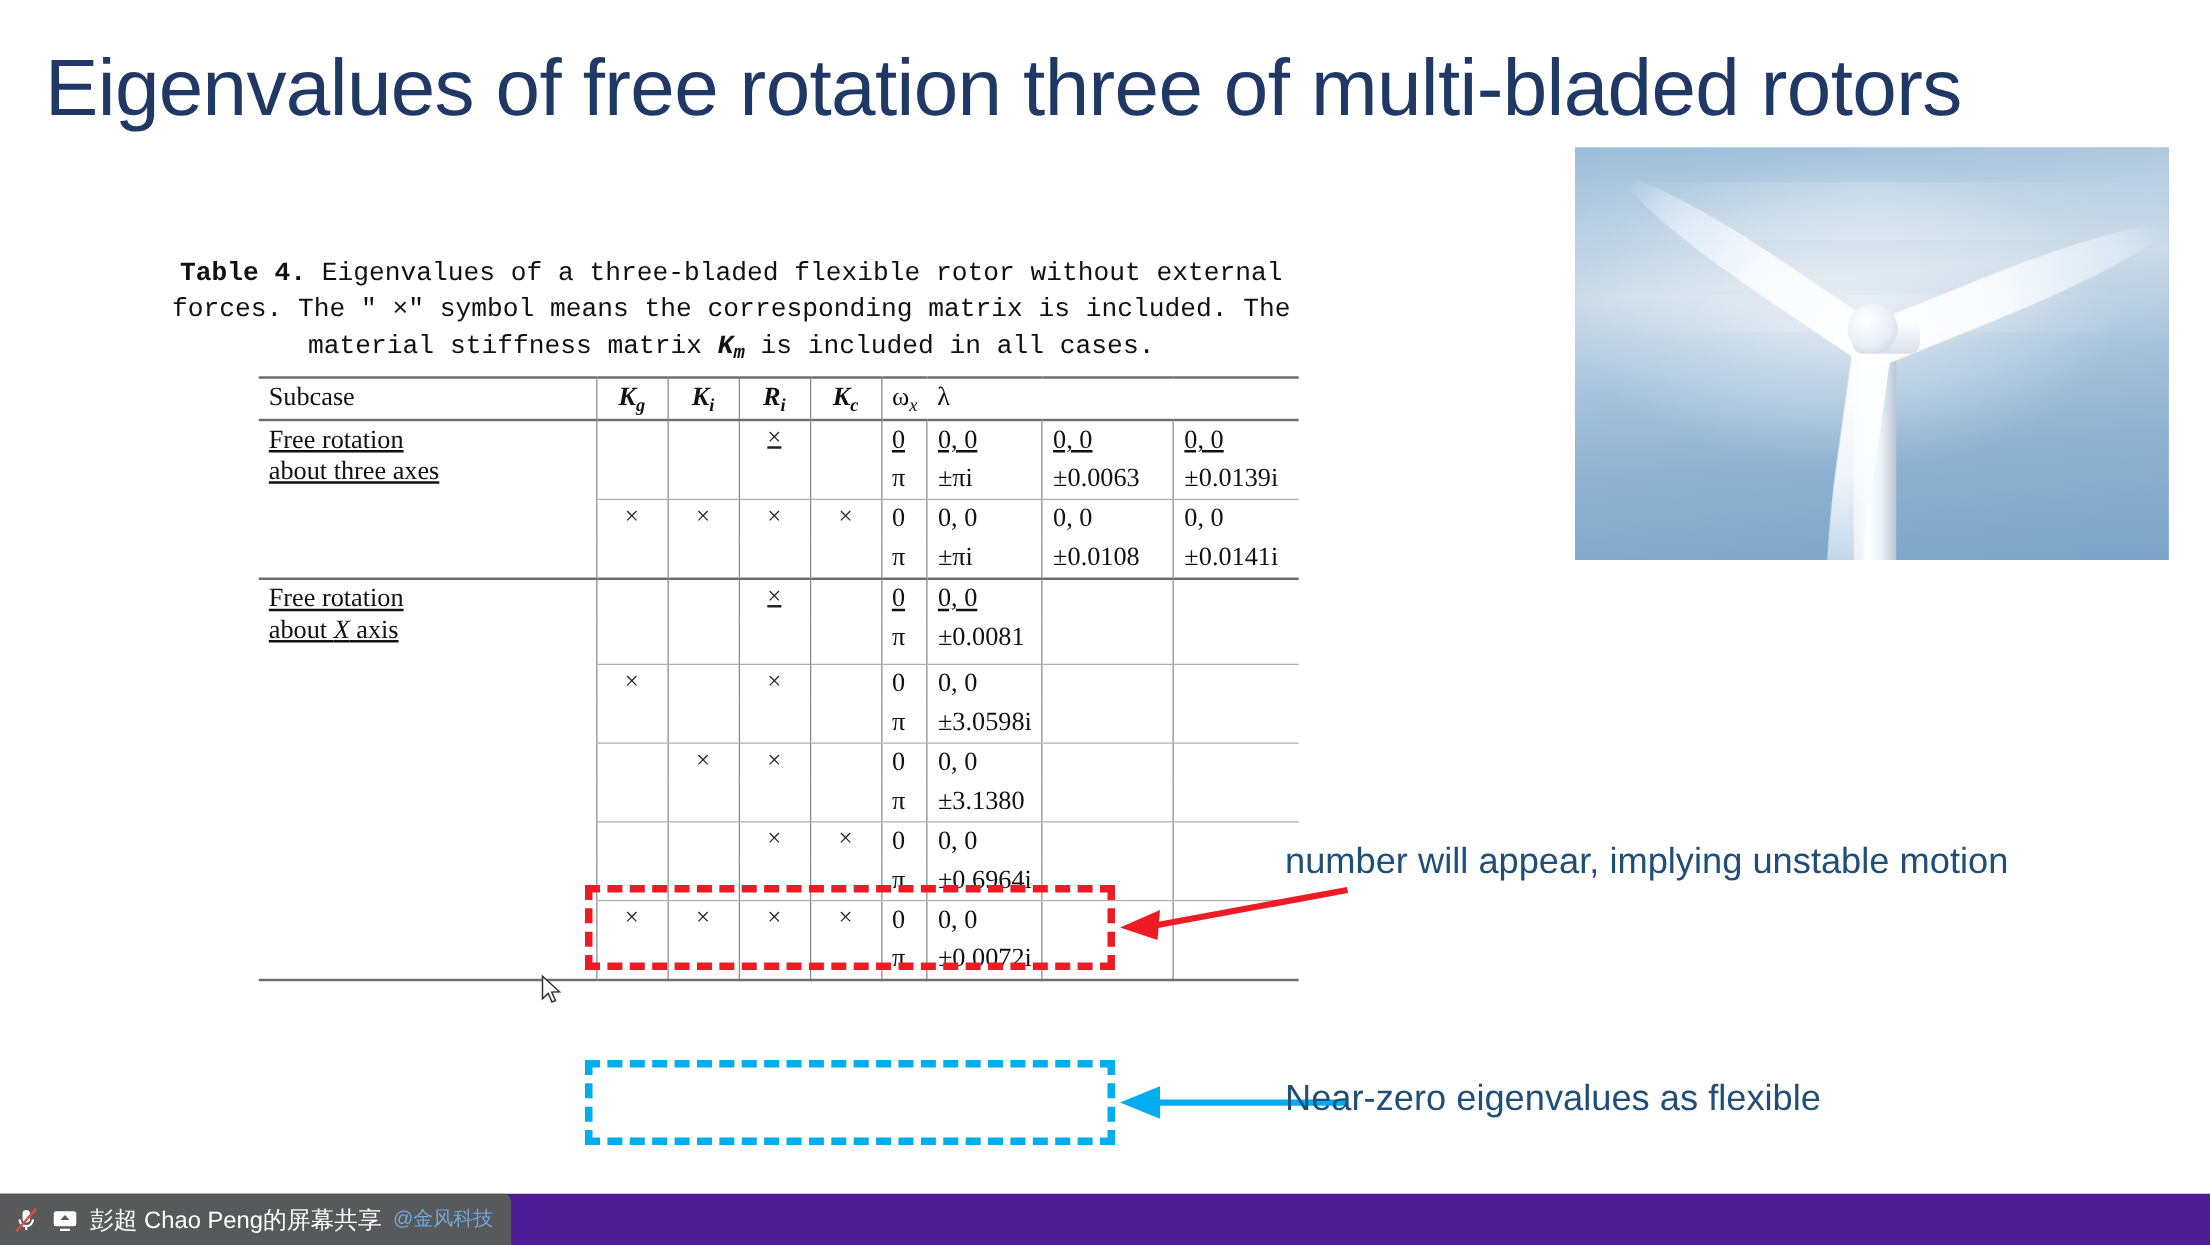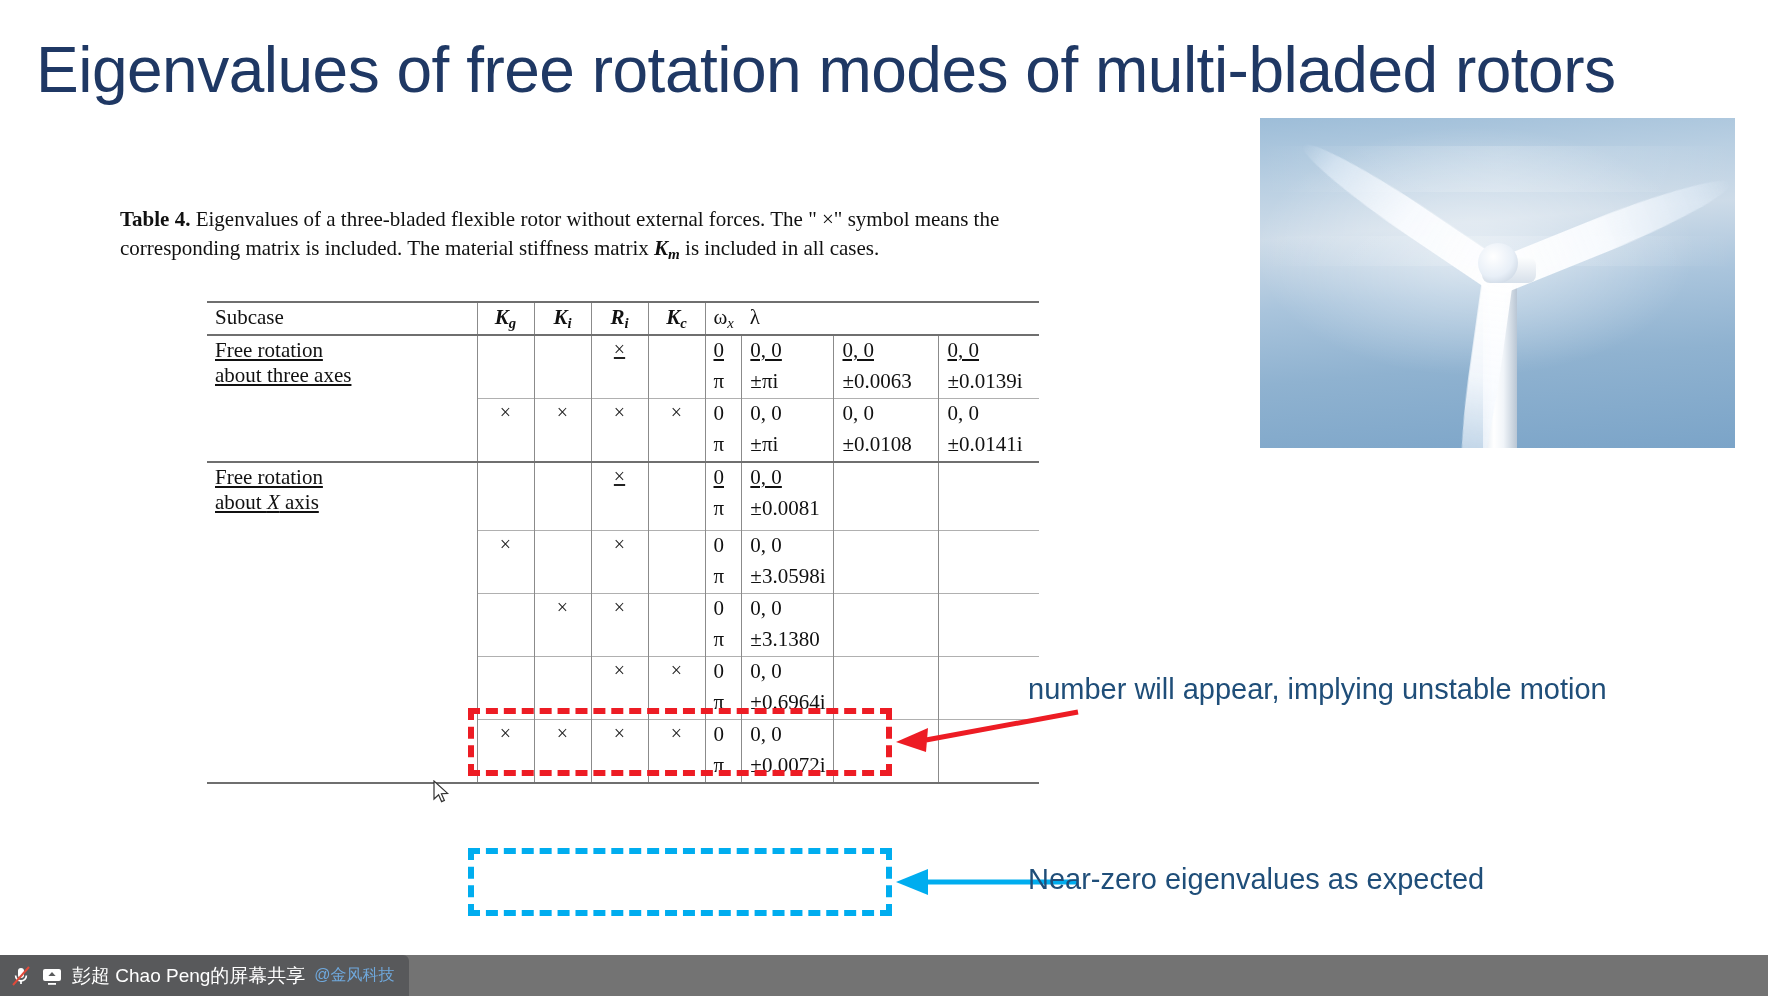--- a/index.html
+++ b/index.html
@@ -62,23 +62,24 @@
     border-radius:5px 5px 0 0;
   }
   .photo .nacelle{
     position:absolute;left:50%;top:42%;width:54px;height:26px;margin-left:-16px;
     background:linear-gradient(180deg,#fdfefe,#d7e0ea);border-radius:8px;
   }
 
   
   .table-block{position:absolute;left:120px;top:205px;width:1010px;}
   .caption{
-    font-family:Liberation Serif, serif;
+    font-family:Liberation Mono, monospace;
     font-size:21px;line-height:29px;color:#111;
     width:930px;
+    text-align:center;
   }
   .caption b{font-weight:700;}
   .cap-var{font-weight:700;font-style:italic;}
   .cap-sub{font-size:0.72em;vertical-align:-0.28em;font-style:italic;font-weight:700;}
 
   table.tbl{
     position:absolute;left:55px;top:96px;
     border-collapse:collapse;
     font-family:"Liberation Serif", serif;
     font-size:21px;color:#111;
@@ -122,39 +123,39 @@
 
   .anno-text{
     position:absolute;font-size:29px;line-height:42px;color:#1F4E79;
     font-family:"Liberation Sans", sans-serif;
   }
 
   svg.arrow{position:absolute;overflow:visible;}
 
   
   .taskbar{
-    position:absolute;left:0;bottom:0;width:1768px;height:41px;background:#737373;
+    position:absolute;left:0;bottom:0;width:1768px;height:41px;background:#4c1d95;
   }
   .share-pill{
     position:absolute;left:0;bottom:0;height:41px;
     background:#58595B;display:flex;align-items:center;gap:9px;
     padding:0 14px 0 10px;border-radius:0 6px 0 0;
   }
   .share-pill .t{color:#ffffff;font-size:19px;white-space:nowrap;}
   .share-pill .t2{color:#6FA8DC;font-size:16px;white-space:nowrap;}
   .ico{display:inline-flex;align-items:center;justify-content:center;}
 
   .cursor{position:absolute;left:432px;top:780px;}
 </style>
 </head>
 <body>
 
 <div id="slide">
 
-  <div class="slide-title">Eigenvalues of free rotation modes of multi-bladed rotors</div>
+  <div class="slide-title">Eigenvalues of free rotation three of multi-bladed rotors</div>
 
   <div class="photo">
     <div class="sky"></div>
     <div class="haze"></div>
     <div class="streak" style="left:0;top:28px;width:100%;height:46px;"></div>
     <div class="streak" style="left:0;top:118px;width:100%;height:30px;"></div>
     <div class="tower"></div>
     <div class="blade b1"></div>
     <div class="blade b2"></div>
     <div class="blade b3"></div>
@@ -369,21 +370,21 @@
 
   <svg class="arrow" style="left:880px;top:860px;width:200px;height:60px;" viewBox="0 0 200 60">
     <path d="M198 22 L46 22" stroke="#00ADEF" stroke-width="5" fill="none"></path>
     <path d="M16 22 L48 9 L48 35 Z" fill="#00ADEF"></path>
   </svg>
 
   <div class="anno-text" style="left:1028px;top:668px;width:700px;">
     <div>number will appear, implying unstable motion</div>
   </div>
 
-  <div class="anno-text" style="left:1028px;top:858px;width:700px;">Near-zero eigenvalues as expected</div>
+  <div class="anno-text" style="left:1028px;top:858px;width:700px;">Near-zero eigenvalues as flexible</div>
 
   <svg class="cursor" width="20" height="26" viewBox="0 0 20 26">
     <path d="M2 1 L2 19 L6.6 14.7 L9.6 21.6 L12.4 20.4 L9.4 13.7 L15.6 13.4 Z" fill="#ffffff" stroke="#333" stroke-width="1.2"></path>
   </svg>
 
   <div class="taskbar">
     <div class="share-pill">
       <span class="ico">
         <svg width="22" height="22" viewBox="0 0 22 22">
           <rect x="8" y="3" width="6" height="10" rx="3" fill="#ffffff"></rect>

